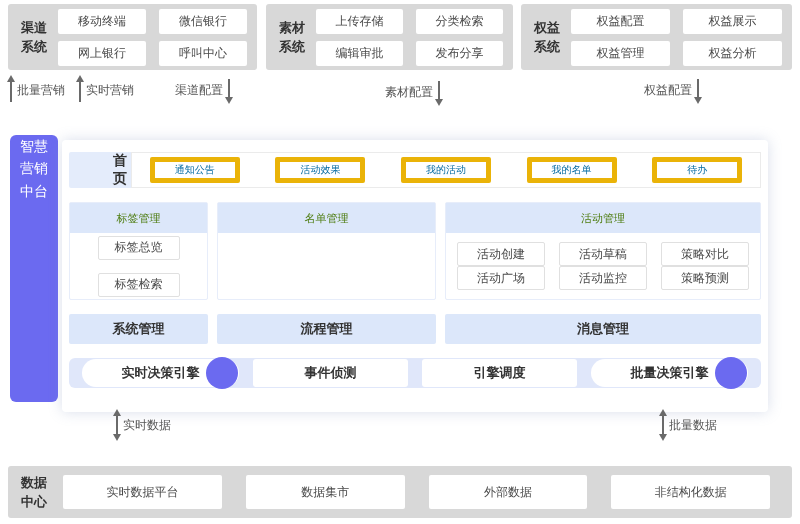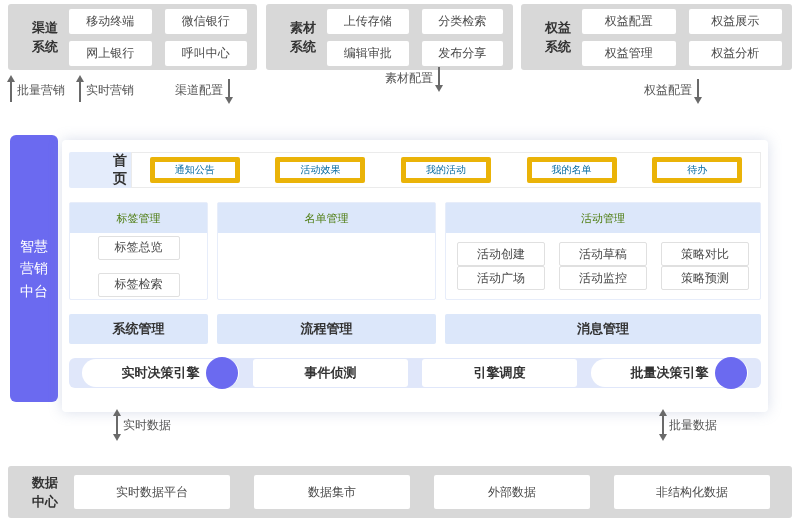--- a/index.html
+++ b/index.html
@@ -11,21 +11,21 @@
     color:#444;
     overflow:hidden;
   }
   
   .sysbox {
     position:absolute; background:#d8d8d8; border-radius:3px;
     display:flex; align-items:center; padding:0 10px 0 13px; gap:11px;
   }
   .syslabel {
     width:2em; flex-shrink:0; font-size:13px; font-weight:bold; color:#333;
-    line-height:1.5; text-align:center; word-break:break-all;margin-left:11px;
+    line-height:1.5; text-align:center; word-break:break-all;
   }
   .sysgrid { flex:1; display:grid; grid-template-columns:1fr 1fr; gap:7px 13px; }
   .chip {
     background:#fff; border-radius:2px; height:25px;
     display:flex; align-items:center; justify-content:center;
     font-size:12px; color:#4a4a4a;
   }
   
   .flow {
     position:absolute; width:56px; display:flex; flex-direction:row;
@@ -39,21 +39,21 @@
   }
   .arrow.a-down::after {
     content:""; position:absolute; bottom:-7px; left:50%; transform:translateX(-50%);
     border:4px solid transparent; border-top:7px solid #6a6a6a;
   }
   .h24 { height:22px; } .h26 { height:24px; }
   
   .sidebar {
     position:absolute; left:10px; top:135px; width:48px; height:267px;
     background:#6b6af0; border-radius:6px;
-    display:flex; align-items:center; justify-content:center;
+    display:flex; align-items:flex-start; justify-content:center;
   }
   .vtitle {
     width:2em; color:#fff; font-size:14px; line-height:1.6;
     text-align:center; word-break:break-all;
   }
   
   .panel {
     position:absolute; left:62px; top:140px; width:706px; height:272px;
     background:#fff; border-radius:4px; padding:12px 7px 0;
     box-shadow:0 0 14px rgba(130,145,190,.30);
@@ -163,21 +163,21 @@
 </div>
 <div class="flow" style="left:79px; top:78px;">
   <div class="arrow a-up h26"></div>
   <div class="flow-label">实时营销</div>
 </div>
 
 <div class="flow" style="left:175px; top:79px;">
   <div class="flow-label">渠道配置</div>
   <div class="arrow a-down h24"></div>
 </div>
-<div class="flow" style="left:385px; top:67px;align-items:center;">
+<div class="flow" style="left:385px; top:81px;align-items:center;">
   <div class="flow-label">素材配置</div>
   <div class="arrow a-down h24"></div>
 </div>
 <div class="flow" style="left:644px; top:79px;">
   <div class="flow-label">权益配置</div>
   <div class="arrow a-down h24"></div>
 </div>
 
 <div class="sidebar">
   <div class="vtitle">智慧营销中台</div>

